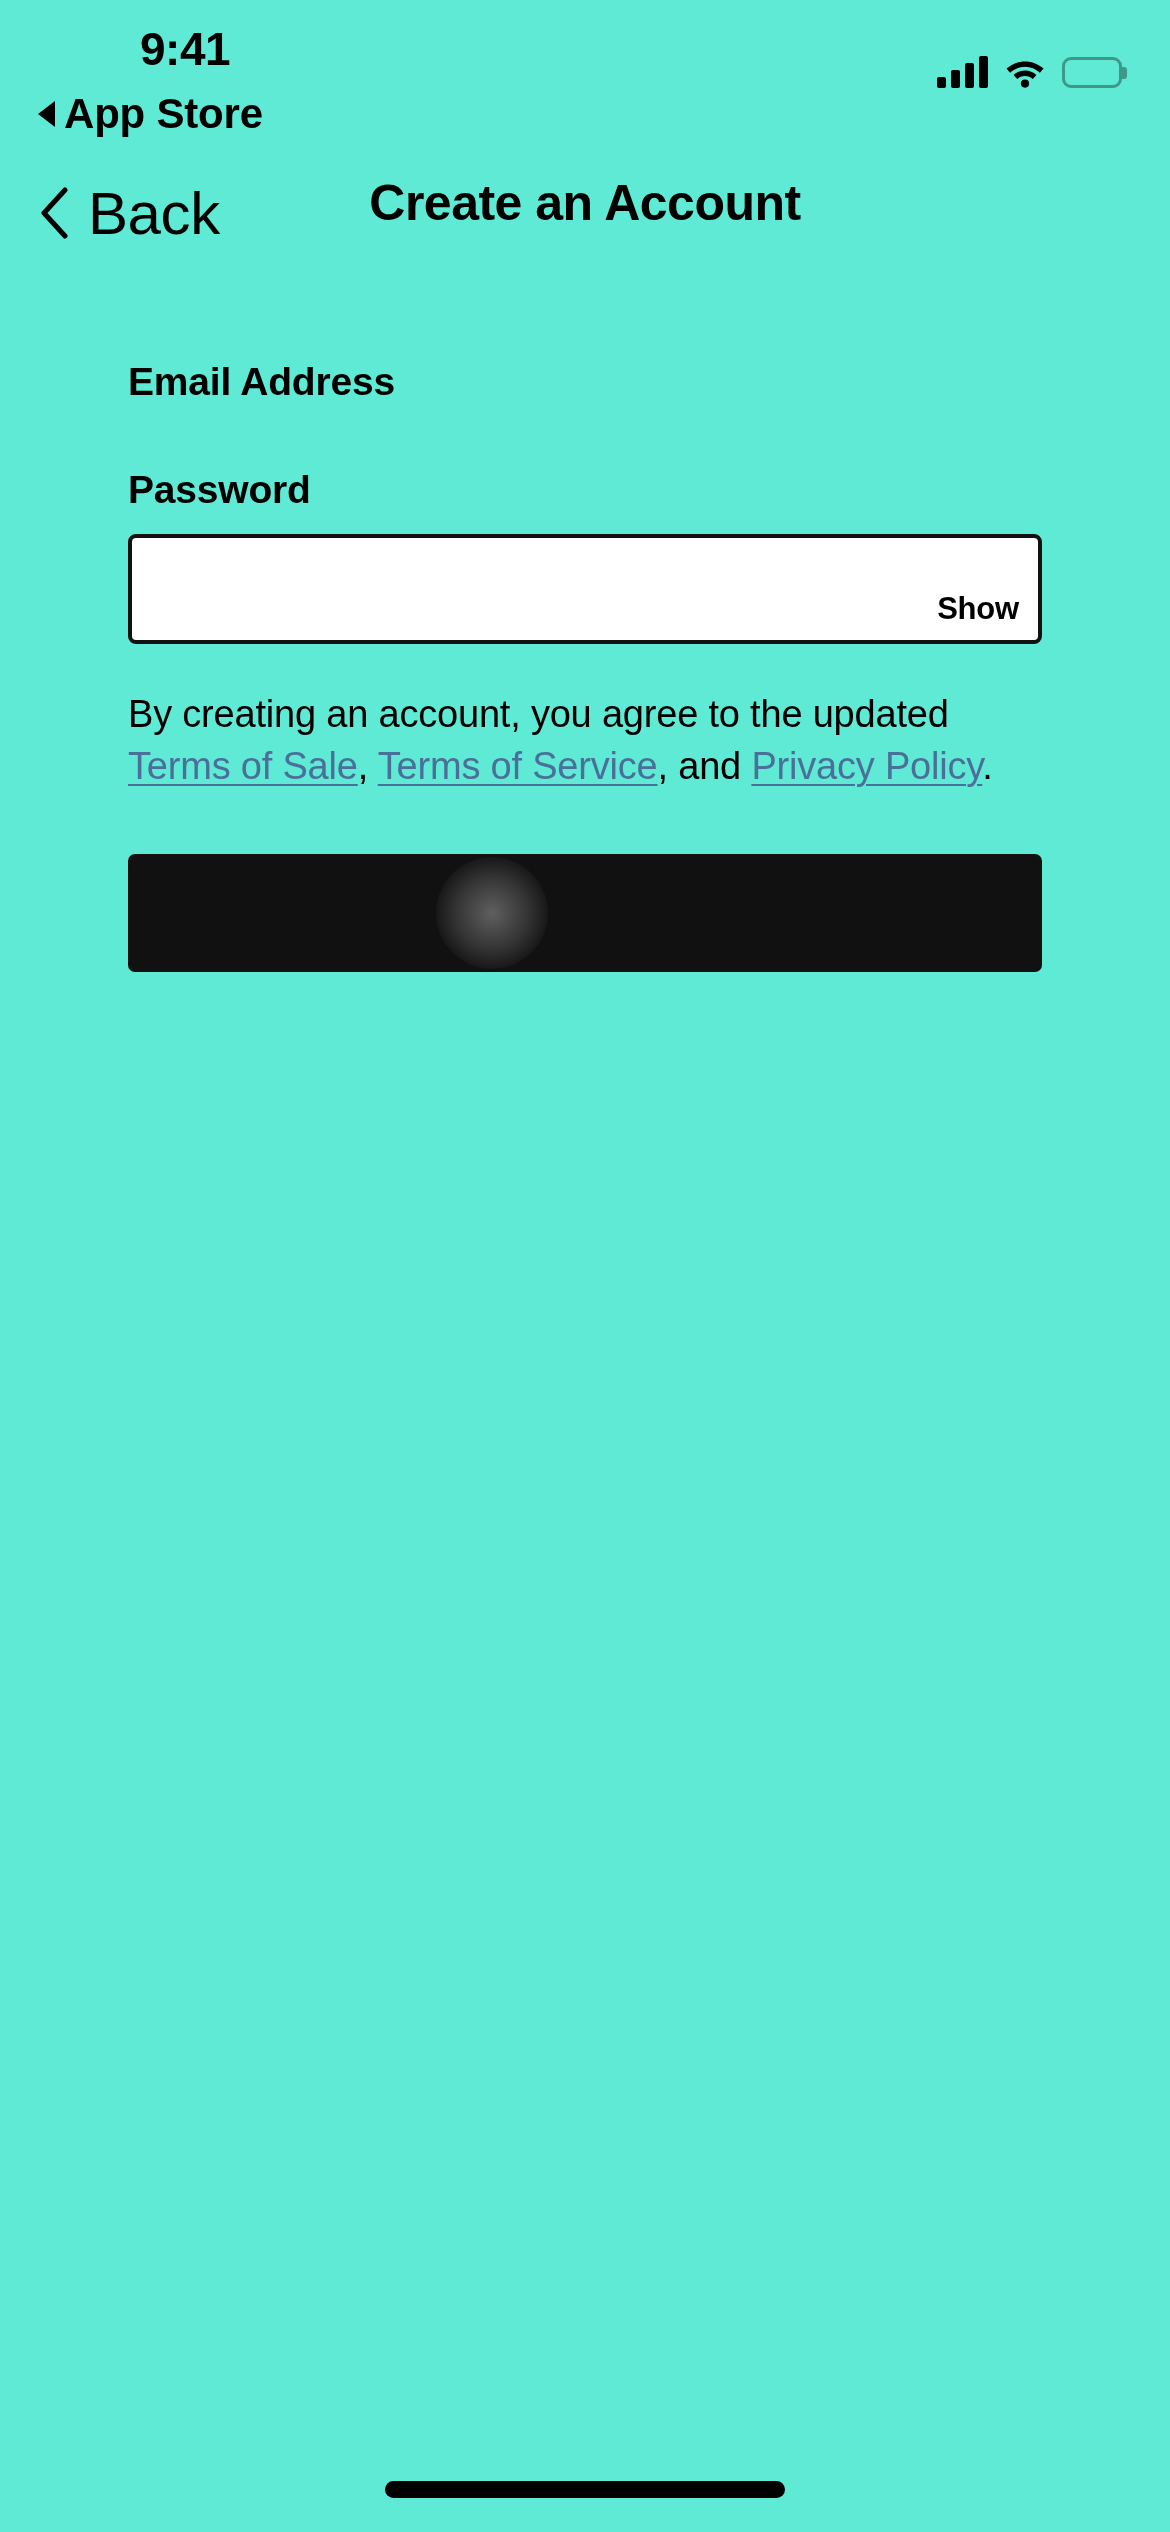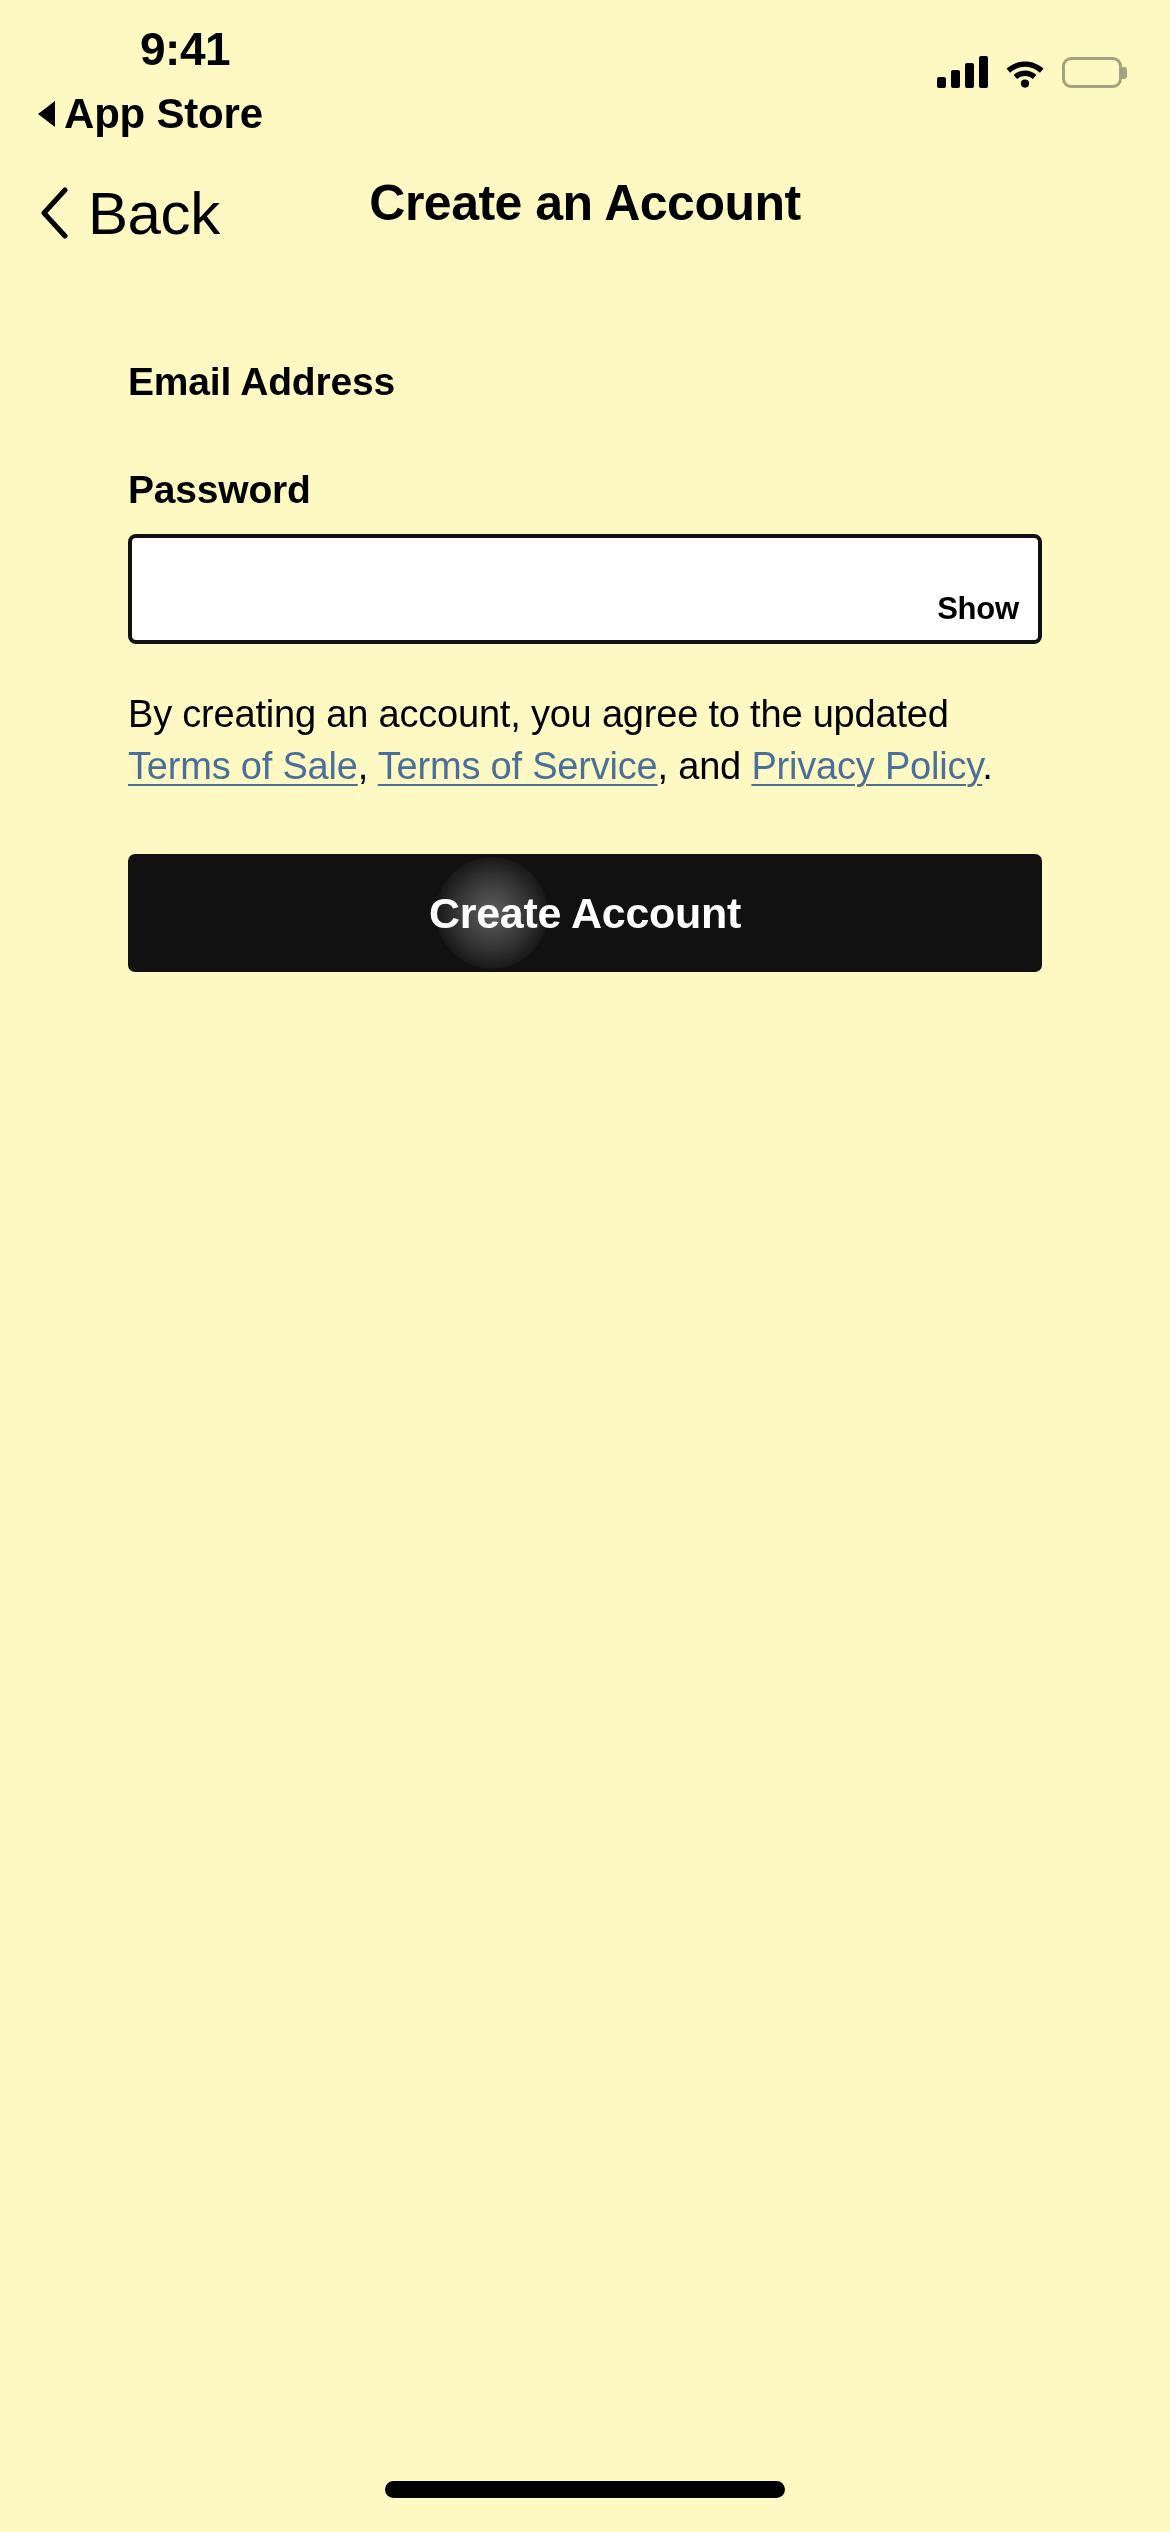--- a/index.html
+++ b/index.html
@@ -9,21 +9,21 @@
     height: 2532px;
     background: #ffffff;
     font-family: "Liberation Sans", sans-serif;
     -webkit-font-smoothing: antialiased;
   }
 
   #screen {
     position: relative;
     width: 1170px;
     height: 2532px;
-    background: #fef9c3;
+    background: #5eead4;
     overflow: hidden;
   }
 
   
   .status-bar {
     position: absolute;
     top: 0; left: 0;
     width: 1170px;
     height: 150px;
   }
@@ -319,20 +319,19 @@
     </div>
 
     <div style="height:44px"></div>
 
     <p class="legal"><span>By creating an account, you agree to the updated </span><a href="#">Terms of Sale</a><span>, </span><a href="#">Terms of Service</a><span>, and </span><a href="#">Privacy Policy</a><span>.</span></p>
 
     <div style="height:62px"></div>
 
     <button class="cta">
       <span class="tap-ripple"></span>
-      <span class="cta-label">Create Account</span>
     </button>
 
   </div>
 
   <div class="home-indicator"></div>
 
 </div>
 
 </body></html>

